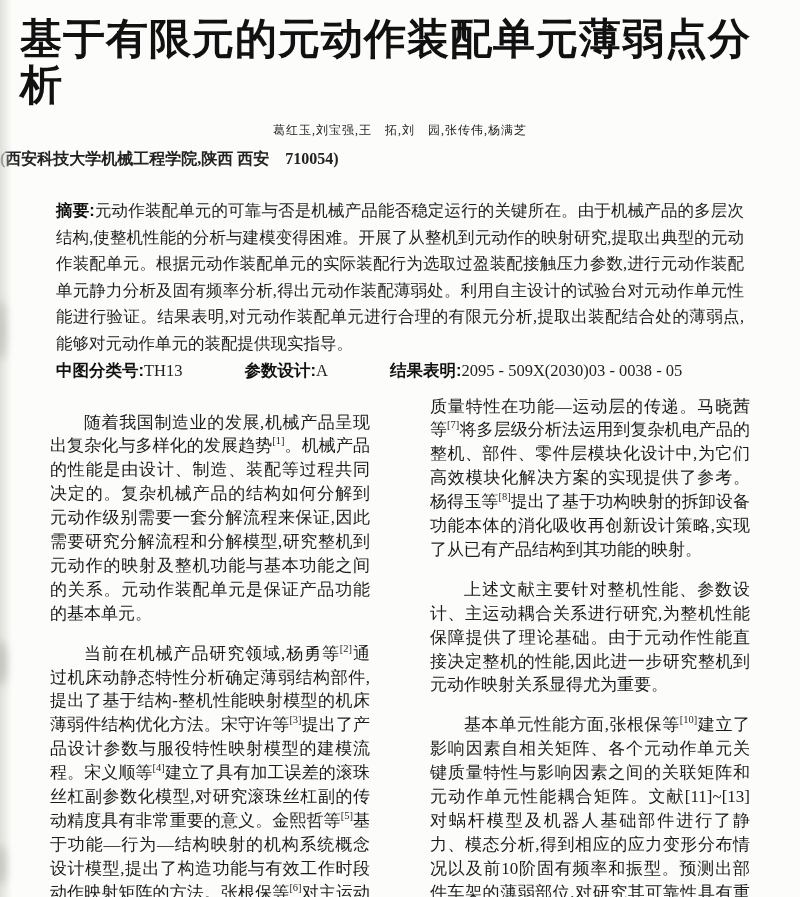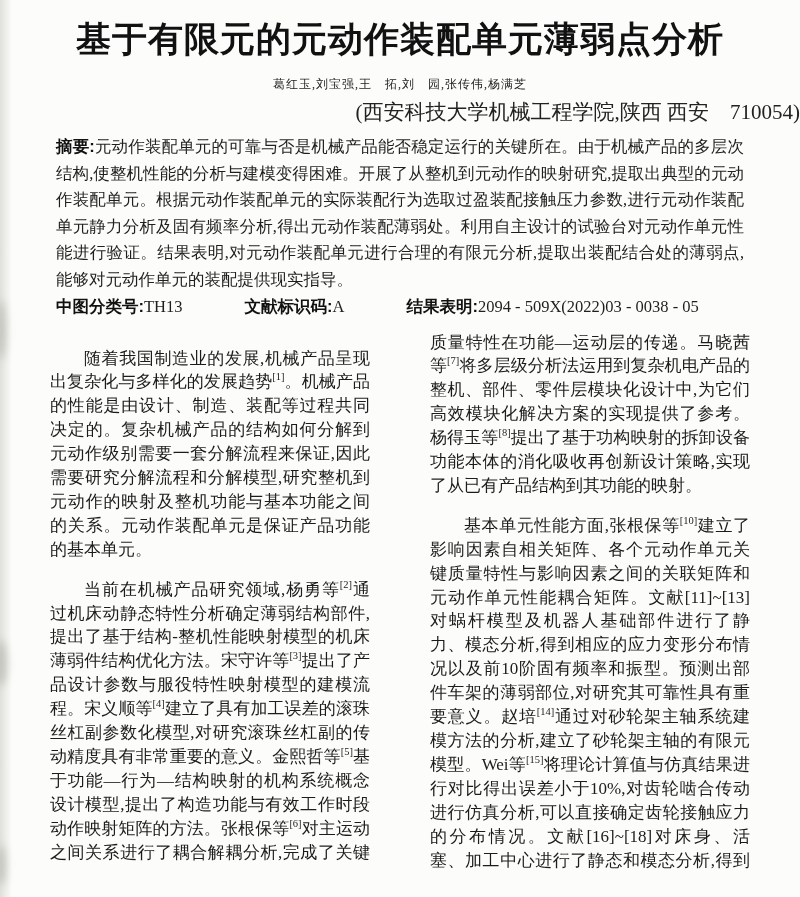--- a/index.html
+++ b/index.html
@@ -17,33 +17,33 @@
     position:absolute;left:0;top:0;width:12px;height:897px;
     background:linear-gradient(90deg,#d8d8d3,rgba(252,252,250,0));
     opacity:.8;
   }
   .smudge{position:absolute;background:#a9a9a2;border-radius:50%;filter:blur(4px);opacity:.55;}
   .smudge.s1{left:-4px;top:300px;width:10px;height:60px;}
   .smudge.s2{left:-5px;top:640px;width:12px;height:46px;}
   .smudge.s3{left:-4px;top:845px;width:10px;height:40px;}
 
   .title{
-    margin:16px 20px 0;text-align:center;
+    margin:16px 20px 0;text-align:left;
     font-family:"Liberation Sans","DejaVu Sans",sans-serif;
-    font-weight:900;font-size:35px;line-height:46px;letter-spacing:1px;color:#111;
+    font-weight:900;font-size:42px;line-height:46px;letter-spacing:1px;color:#111;
   }
   .authors{
     margin-top:10px;text-align:center;
     font-size:12px;line-height:25px;letter-spacing:1px;color:#222;
   }
   .affiliation{
-    margin-top:4px;text-align:right;
-    font-size:21px;line-height:23px;color:#222;
+    margin-top:4px;text-align:left;
+    font-size:16px;line-height:23px;color:#222;font-weight:bold;
   }
-  .front{margin:9px 56px 0;}
+  .front{margin:27px 56px 0;}
   .abs-text,.kw-line,.meta-line{
     margin:0;font-size:16.5px;line-height:26.5px;text-align:justify;color:#1f1f1f;
   }
   .label{
     font-family:"Liberation Sans","DejaVu Sans",sans-serif;
     font-weight:bold;color:#111;
   }
   .meta-line{text-align:left;}
   .meta-item{margin-right:62px;text-align:right;}
   .meta-item:last-child{margin-right:0;}
@@ -69,21 +69,22 @@
   <h1 class="title">基于有限元的元动作装配单元薄弱点分析</h1>
 
   <div class="authors">葛红玉,刘宝强,王　拓,刘　园,张传伟,杨满芝</div>
 
   <div class="affiliation">(西安科技大学机械工程学院,陕西 西安　710054)</div>
 
   <div class="front">
     <p class="abs-text"><span class="label">摘要:</span><span>元动作装配单元的可靠与否是机械产品能否稳定运行的关键所在。由于机械产品的多层次结构,使整机性能的分析与建模变得困难。开展了从整机到元动作的映射研究,提取出典型的元动作装配单元。根据元动作装配单元的实际装配行为选取过盈装配接触压力参数,进行元动作装配单元静力分析及固有频率分析,得出元动作装配薄弱处。利用自主设计的试验台对元动作单元性能进行验证。结果表明,对元动作装配单元进行合理的有限元分析,提取出装配结合处的薄弱点,能够对元动作单元的装配提供现实指导。</span></p>
 
 
-    <p class="meta-line"><span class="meta-item"><span class="label">中图分类号:</span><span>TH13</span></span><span class="meta-item"><span class="label">文献标识码:</span><span>A</span></span><span class="meta-item"><span class="label">结果表明:</span><span>2094 - 509X(2022)03 - 0038 - 05</span></span></p>
+    <p class="meta-line"><span class="meta-item"><span class="label">中图分类号:</span><span>TH13</span></span><span class="meta-item"><span class="label">参数设计:</span><span>A</span></span><span class="meta-item"><span class="label">结果表明:</span><span>2095 - 509X(2030)03 - 0038 - 05</span></span></p>
   </div>
 
   <div class="columns">
       <p>随着我国制造业的发展,机械产品呈现出复杂化与多样化的发展趋势<sup>[1]</sup>。机械产品的性能是由设计、制造、装配等过程共同决定的。复杂机械产品的结构如何分解到元动作级别需要一套分解流程来保证,因此需要研究分解流程和分解模型,研究整机到元动作的映射及整机功能与基本功能之间的关系。元动作装配单元是保证产品功能的基本单元。</p>
       <p>当前在机械产品研究领域,杨勇等<sup>[2]</sup>通过机床动静态特性分析确定薄弱结构部件,提出了基于结构-整机性能映射模型的机床薄弱件结构优化方法。宋守许等<sup>[3]</sup>提出了产品设计参数与服役特性映射模型的建模流程。宋义顺等<sup>[4]</sup>建立了具有加工误差的滚珠丝杠副参数化模型,对研究滚珠丝杠副的传动精度具有非常重要的意义。金熙哲等<sup>[5]</sup>基于功能—行为—结构映射的机构系统概念设计模型,提出了构造功能与有效工作时段动作映射矩阵的方法。张根保等<sup>[6]</sup>对主运动之间关系进行了耦合解耦分析,完成了关键质量特性在功能—运动层的传递。马晓茜等<sup>[7]</sup>将多层级分析法运用到复杂机电产品的整机、部件、零件层模块化设计中,为它们高效模块化解决方案的实现提供了参考。杨得玉等<sup>[8]</sup>提出了基于功构映射的拆卸设备功能本体的消化吸收再创新设计策略,实现了从已有产品结构到其功能的映射。</p>
+      <p>上述文献主要针对整机性能、参数设计、主运动耦合关系进行研究,为整机性能保障提供了理论基础。由于元动作性能直接决定整机的性能,因此进一步研究整机到元动作映射关系显得尤为重要。</p>
       <p>基本单元性能方面,张根保等<sup>[10]</sup>建立了影响因素自相关矩阵、各个元动作单元关键质量特性与影响因素之间的关联矩阵和元动作单元性能耦合矩阵。文献[11]~[13]对蜗杆模型及机器人基础部件进行了静力、模态分析,得到相应的应力变形分布情况以及前10阶固有频率和振型。预测出部件车架的薄弱部位,对研究其可靠性具有重要意义。赵培<sup>[14]</sup>通过对砂轮架主轴系统建模方法的分析,建立了砂轮架主轴的有限元模型。Wei等<sup>[15]</sup>将理论计算值与仿真结果进行对比得出误差小于10%,对齿轮啮合传动进行仿真分析,可以直接确定齿轮接触应力的分布情况。文献[16]~[18]对床身、活塞、加工中心进行了静态和模态分析,得到了等效应力、固有频率和振型,分析结果为其研究提供了参考和依据,指出了结构刚度的薄弱环节,为薄弱部分填厚的结构优化设计打下了基础。上述文献通过研究某一基础部件来分析其性能,具有一定的实际意义,但</p>
     </div>
 </div>
 
 </body></html>

